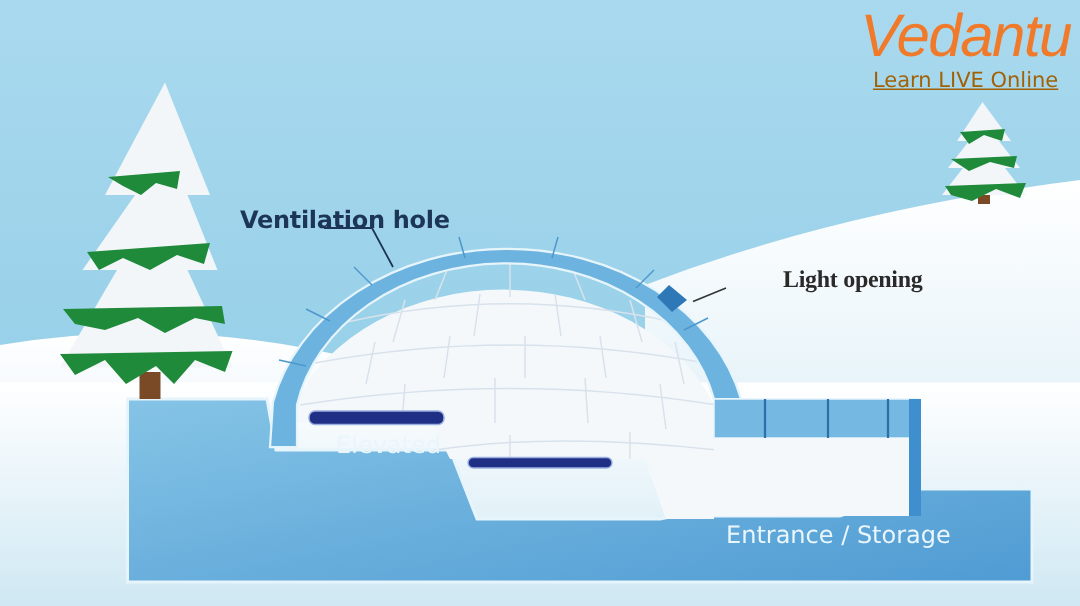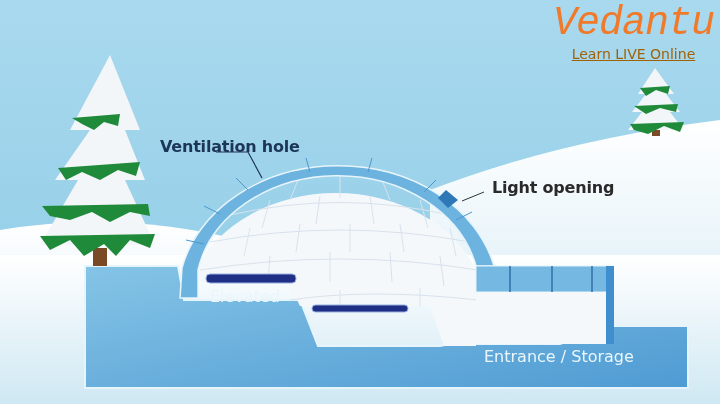--- a/index.html
+++ b/index.html
@@ -1,23 +1,23 @@
 <!DOCTYPE html>
 <html><head>
 <meta charset="utf-8">
 <style>
   html,body{margin:0;padding:0;}
   body{width:720px;height:404px;overflow:hidden;font-family:"DejaVu Sans","Liberation Sans",sans-serif;}
   .stage{position:relative;width:720px;height:404px;overflow:hidden;}
   svg.scene{position:absolute;left:0;top:0;}
   .lbl{position:absolute;font-size:16px;white-space:nowrap;}
   .dark{color:#1d3557;font-weight:bold;letter-spacing:-0.2px;}
-  .light{color:#eaf6fc;text-align:left;line-height:14px;}
+  .light{color:#eaf6fc;text-align:right;line-height:14px;}
   .brand{position:absolute;right:6px;top:0;text-align:center;}
-  .brand-name{font-family:Liberation Mono, monospace;font-style:italic;font-size:40px;color:#f07a2a;line-height:48px;letter-spacing:-1px;}
+  .brand-name{font-family:Liberation Sans, sans-serif;font-style:italic;font-size:40px;color:#f07a2a;line-height:48px;letter-spacing:-1px;}
   .brand-tag{font-size:14px;color:#a16207;margin-top:-2px;text-decoration:underline;}
 </style>
 </head>
 <body>
 
 <div class="stage">
   <svg class="scene" width="720" height="404" viewBox="0 0 720 404">
     <defs>
       <linearGradient id="sky" x1="0" y1="0" x2="0" y2="1">
         <stop offset="0" stop-color="#a9d9ee"></stop>
@@ -117,18 +117,18 @@
       </g>
     </g>
   </svg>
 
   <div class="brand">
     <div class="brand-name">Vedantu</div>
     <div class="brand-tag">Learn LIVE Online</div>
   </div>
 
   <div class="lbl dark" style="left:160px;top:137px;">Ventilation hole</div>
-  <div class="lbl dark" style="left:492px;top:178px;font-weight:bold;color:#2a2a2a;">Light opening</div>
+  <div class="lbl dark" style="left:522px;top:178px;font-weight:bold;color:#2a2a2a;font-family:Liberation Serif, serif;">Light opening</div>
   <div class="lbl light" style="left:210px;top:290px;width:84px;">
     <div>Elevated</div>
   </div>
   <div class="lbl light" style="left:484px;top:350px;">Entrance / Storage</div>
 </div>
 
 </body></html>

